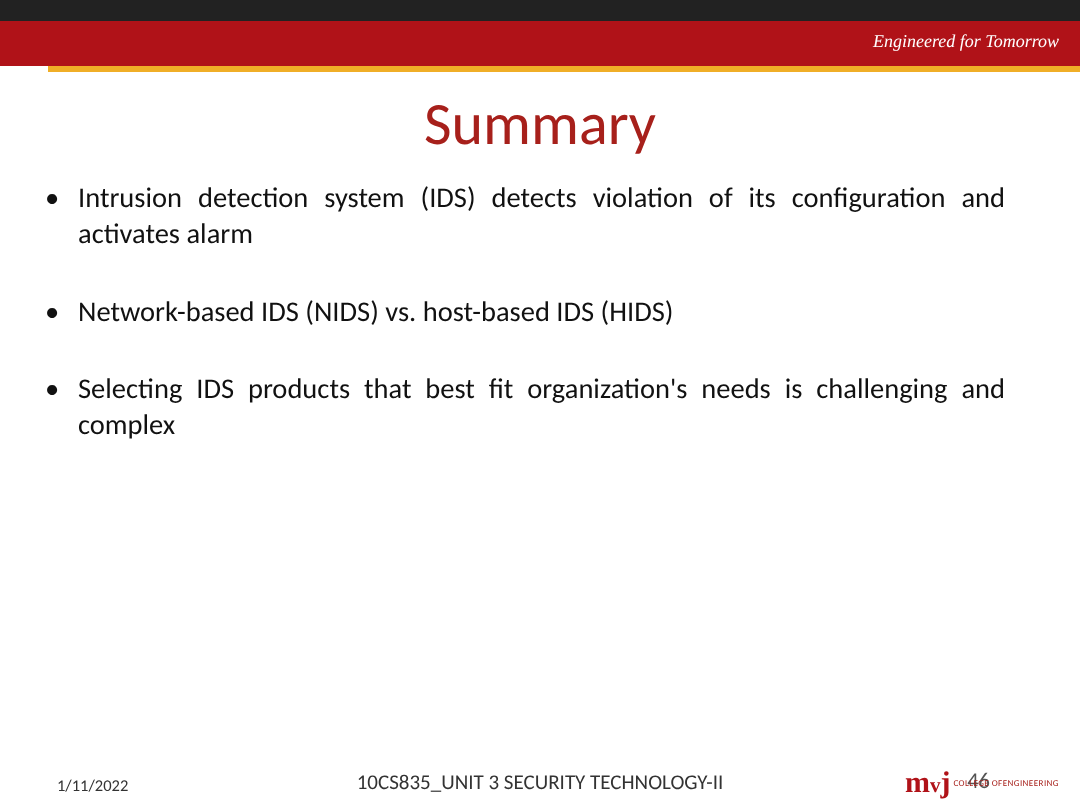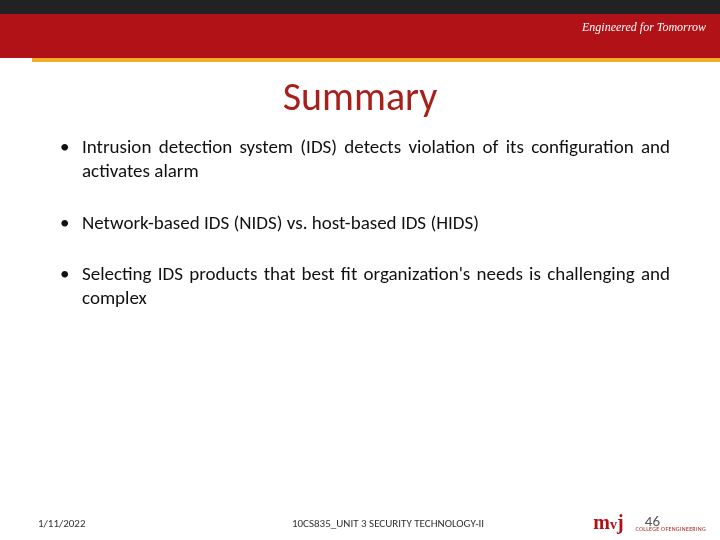--- a/index.html
+++ b/index.html
@@ -1,31 +1,31 @@
 <!DOCTYPE html>
 <html><head>
 <meta charset="utf-8">
 <style>
   * { margin: 0; padding: 0; box-sizing: border-box; }
   html, body { width: 720px; height: 540px; font-family: Calibri, Arial, sans-serif; background: #fff; overflow: hidden; }
   .slide { width: 720px; height: 540px; position: relative; background: #fff; }
   .topband { height: 14px; background: #222; }
   .header { position: relative; }
-  .header-red { height: 44px; background: #b01218; position: relative; }
+  .header-red { height: 30px; background: #b01218; position: relative; }
   .tagline { position: absolute; right: 14px; top: 6px; color: #fff; font-style: italic; font-size: 12px; font-family: Georgia, 'Times New Roman', serif; }
   .accent { height: 4px; background: #f0ae27; margin-left: 32px; }
   .title { text-align: center; font-size: 40px; color: #a7201b; font-family: Calibri, Arial, sans-serif; margin-top: 10px; margin-bottom: 14px; font-weight: 400; }
-  .content { padding: 0 50px 0 60px; }
+  .content { padding: 0 50px 0 30px; }
   ul.bullets { list-style: none; }
   ul.bullets > li { position: relative; padding-left: 22px; font-size: 19px; line-height: 1.25; color: #111; margin-bottom: 28px; text-align: justify; }
   ul.bullets > li::before { content: "•"; position: absolute; left: 0; top: 0; font-size: 19px; color: #111; }
   .footer { position: absolute; bottom: 8px; left: 0; width: 100%; height: 24px; }
   .footer-date { position: absolute; left: 38px; bottom: 2px; font-size: 11px; color: #333; }
-  .footer-ref { position: absolute; left: 50%; transform: translateX(-50%); bottom: 2px; font-size: 11px; color: #333; white-space: nowrap; margin-left: 28px; }
-  .logo { position: absolute; right: 14px; bottom: 0; display: flex; align-items: flex-end; gap: 12px; }
+  .footer-ref { position: absolute; left: 50%; transform: translateX(-50%); bottom: 2px; font-size: 14px; color: #333; white-space: nowrap; }
+  .logo { position: absolute; right: 14px; bottom: 0; display: flex; align-items: center; gap: 2px; }
   .logo-mark { font-family: Georgia, 'Times New Roman', serif; font-weight: bold; font-size: 20px; color: #b01218; line-height: 1; }
   .logo-mark .v { font-size: 14px; }
   .logo-text { display: flex; flex-direction: row; font-size: 6px; line-height: 1; color: #a7201b; letter-spacing: 0.3px; }
   .logo-sub { font-size: 5px; color: #666; }
   .slidenum { position: absolute; right: 60px; bottom: 2px; font-size: 15px; color: #555; }
 </style>
 </head>
 <body>
 
 <div class="slide">

